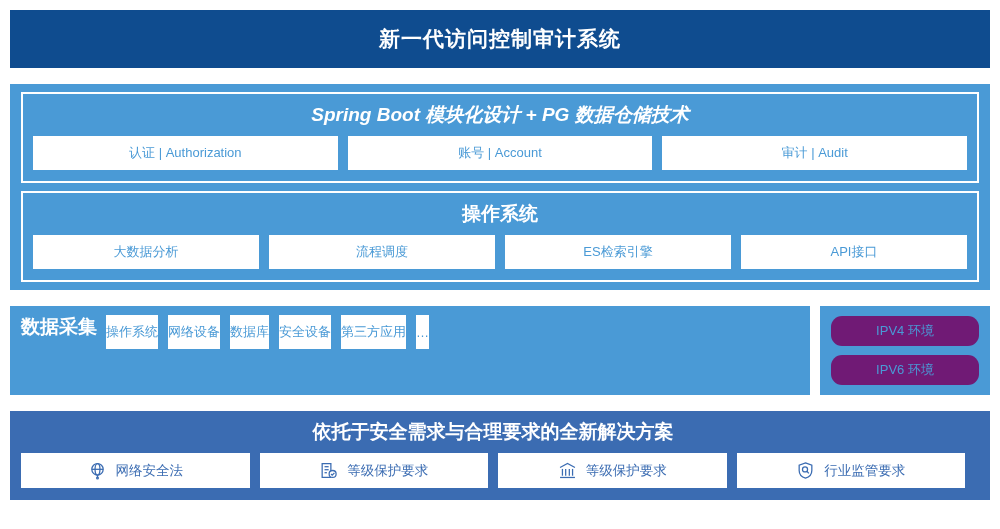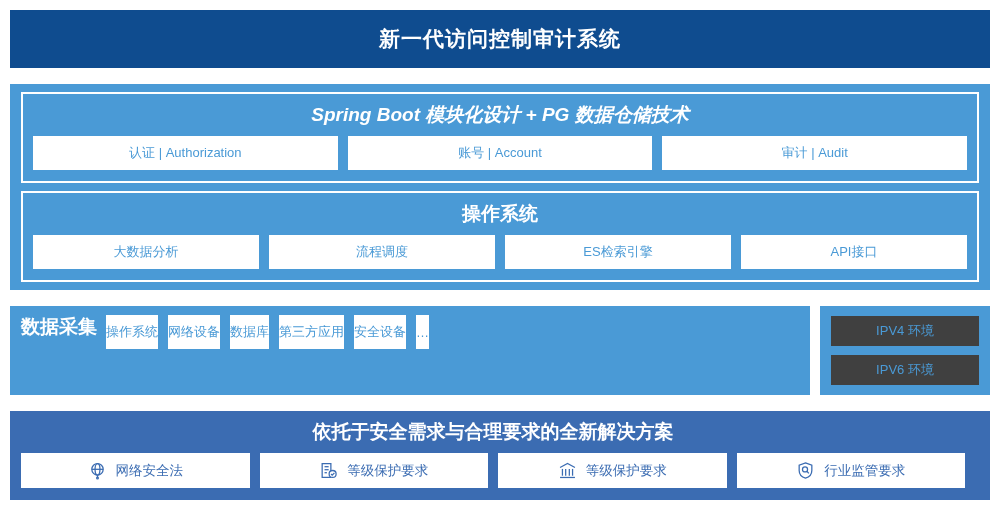--- a/index.html
+++ b/index.html
@@ -99,27 +99,28 @@
   }
   .collect-side {
     flex: 0 0 170px;
     padding: 10px 11px;
     display: flex;
     flex-direction: column;
     justify-content: center;
     gap: 9px;
   }
   .side-chip {
-    background: #404040;
+    background: #701a75;
     height: 30px;
     display: flex;
     align-items: center;
     justify-content: center;
     color: #4a9ad6;
     font-size: 13px;
+    border-radius: 11px;
   }
 
   
   .compliance {
     flex: none;
     padding: 9px 25px 12px 11px;
     display: flex;
     flex-direction: column;
     gap: 9px;
   }
@@ -171,22 +172,22 @@
   </div>
 
   <div class="collect-row">
 
     <div class="collect-main panel-light">
       <div class="group-title">数据采集</div>
       <div class="chip-row">
         <div class="chip">操作系统</div>
         <div class="chip">网络设备</div>
         <div class="chip">数据库</div>
+        <div class="chip">安全设备</div>
         <div class="chip">第三方应用</div>
-        <div class="chip">安全设备</div>
         <div class="chip">…</div>
       </div>
     </div>
 
     <div class="collect-side panel-light">
       <div class="side-chip">IPV4 环境</div>
       <div class="side-chip">IPV6 环境</div>
     </div>
   </div>
 

